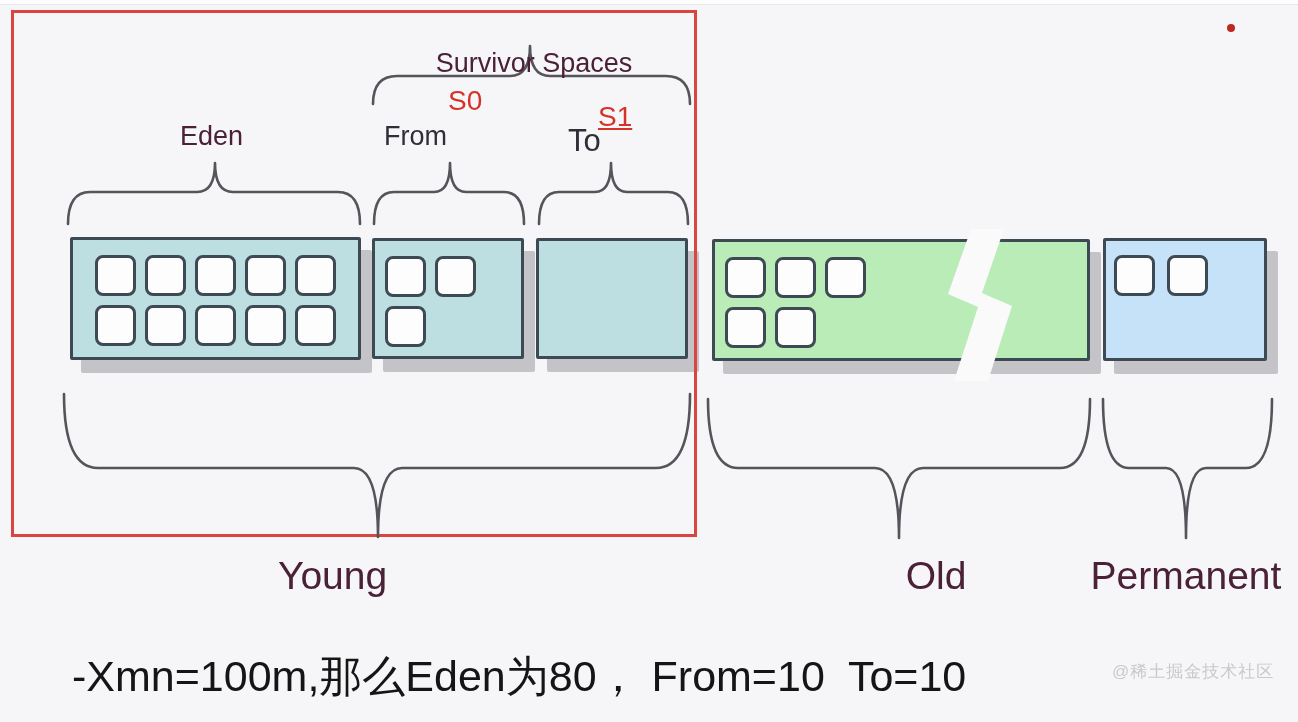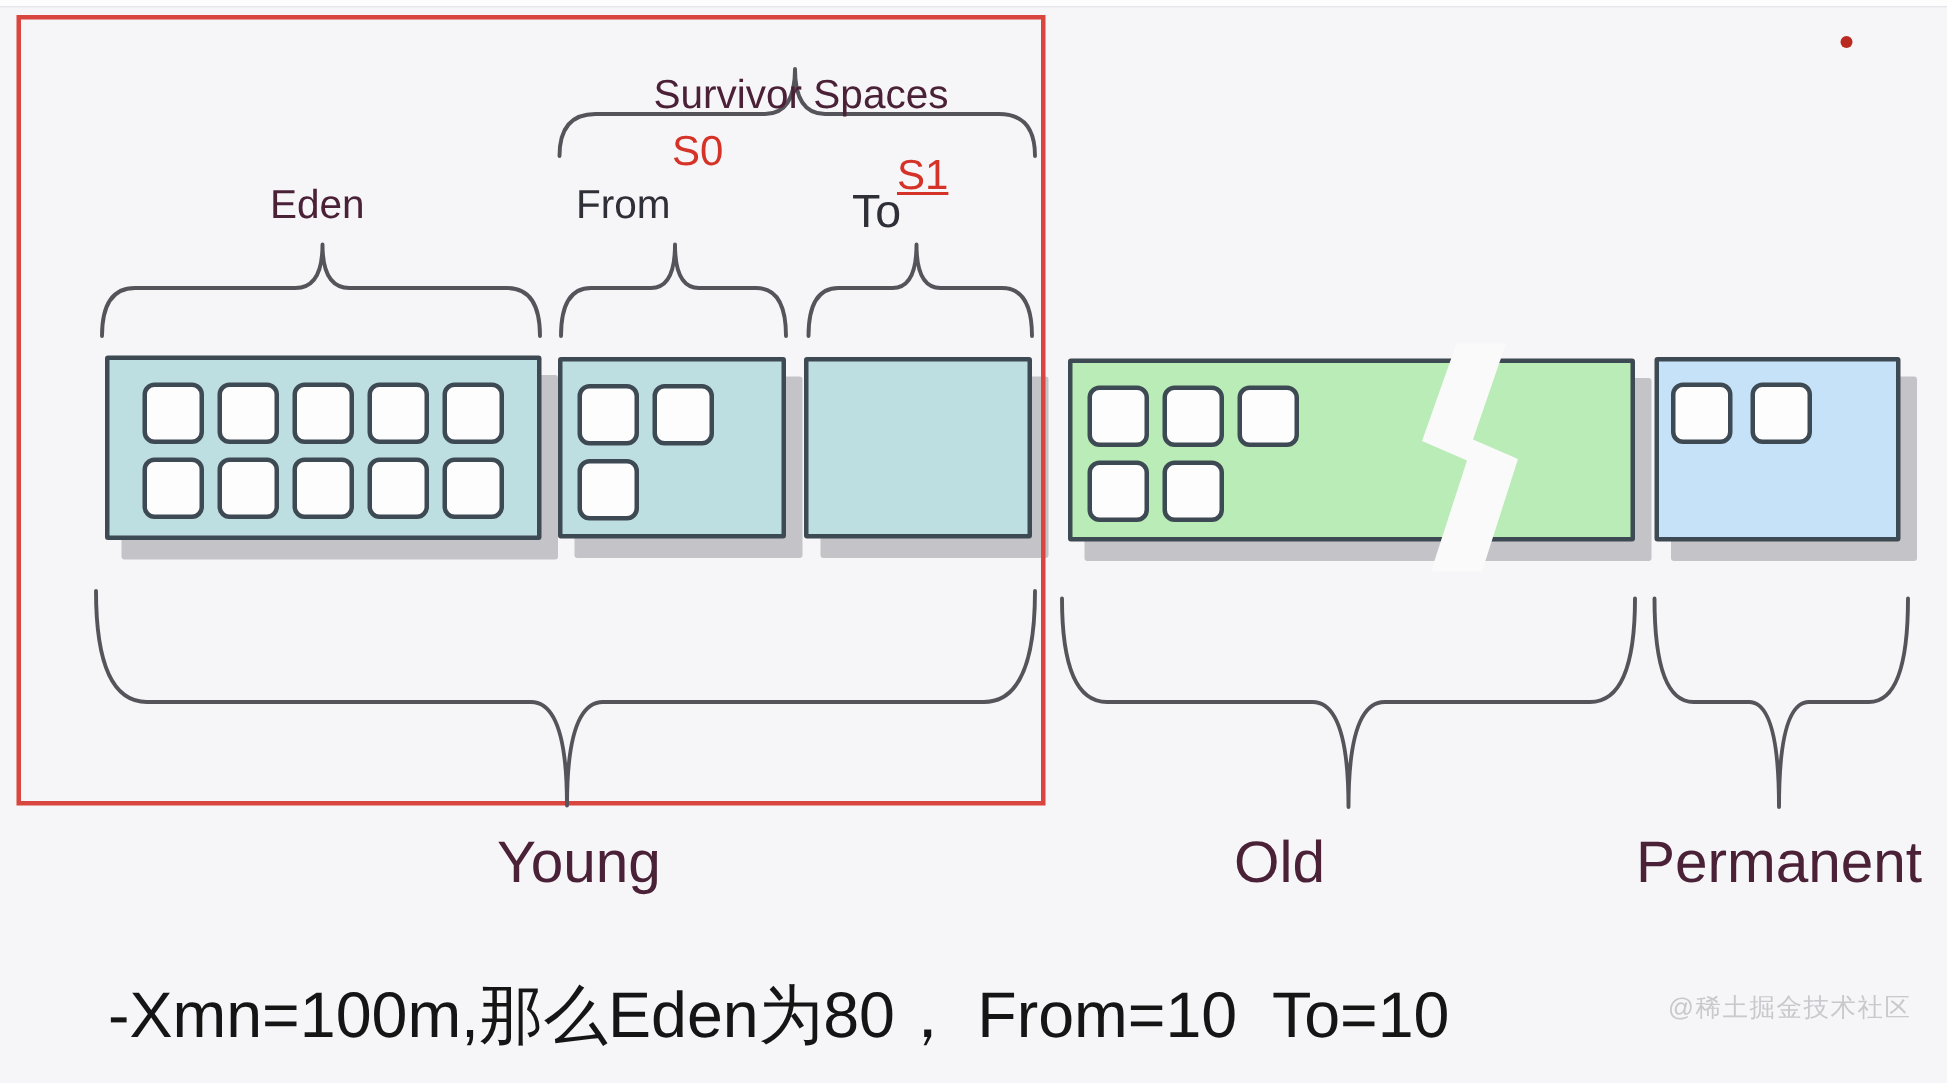--- a/index.html
+++ b/index.html
@@ -38,22 +38,22 @@
   #overlay { position:absolute; left:0; top:0; z-index:3; pointer-events:none; }
 
   .label { position:absolute; z-index:4; white-space:nowrap; }
   .maroon { color:var(--label-maroon); }
   #survivor-label { left:404px; top:5px;  width:260px; text-align:center; font-size:27px;margin-top:43px; }
   #eden-label     { left:180px; top:121px; width:100px; text-align:left; font-size:27px; }
   #from-label     { left:384px; top:121px; font-size:27px; color:var(--label-dark); }
   #s0-label       { left:448px; top:85px;  font-size:28px; color:var(--label-red); }
   #to-label       { left:568px; top:123px; font-size:31px; color:var(--label-dark); }
   #s1-label       { left:598px; top:101px; font-size:28px; color:var(--label-red);text-decoration:underline; }
-  #young-label     { left:266px;  top:554px; width:240px; text-align:center; font-size:39px; }
-  #old-label       { left:753px;  top:554px; width:200px; text-align:center; font-size:39px; }
+  #young-label     { left:278px;  top:554px; width:240px; font-size:39px; }
+  #old-label       { left:836px;  top:554px; width:200px; text-align:center; font-size:39px; }
   #permanent-label { left:1062px; top:554px; width:248px; text-align:center; font-size:39px; }
 
   #caption { position:absolute; left:72px; top:648px; font-size:43px; z-index:4;
     color:var(--caption-text); white-space:pre; }
   #watermark { position:absolute; left:1112px; top:660px; font-size:17px; z-index:4;
     color:var(--watermark-gray); letter-spacing:1px; }
 </style>
 </head>
 <body>
 

